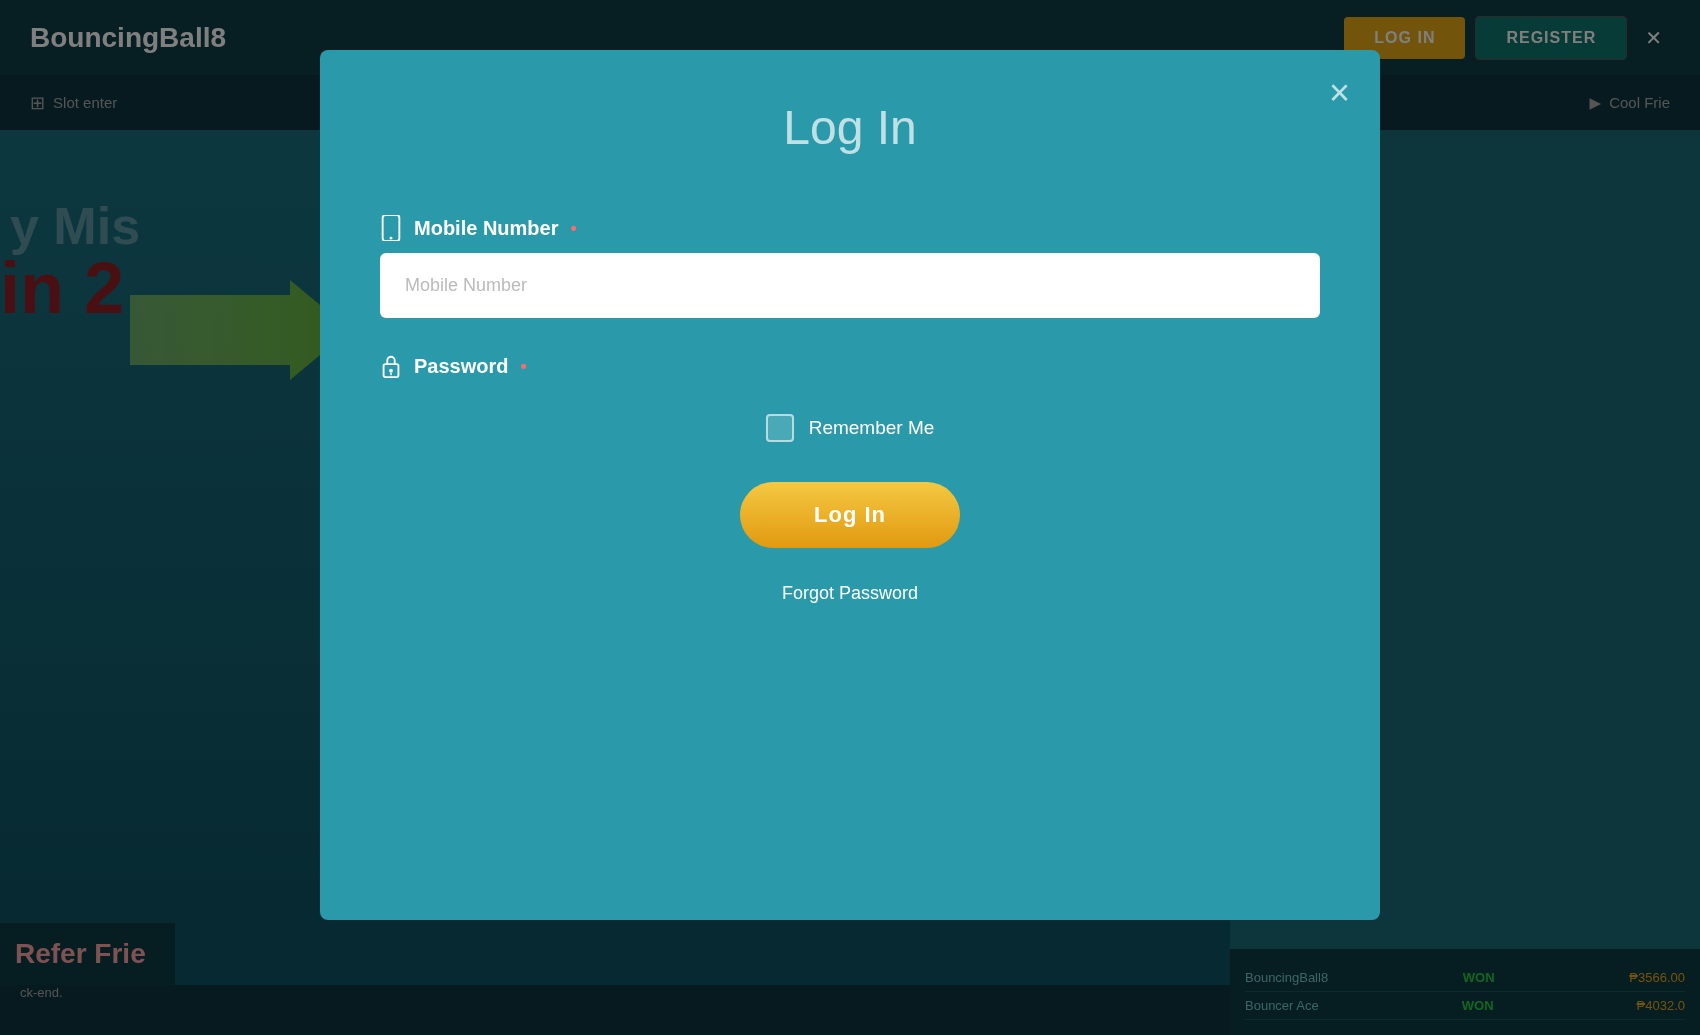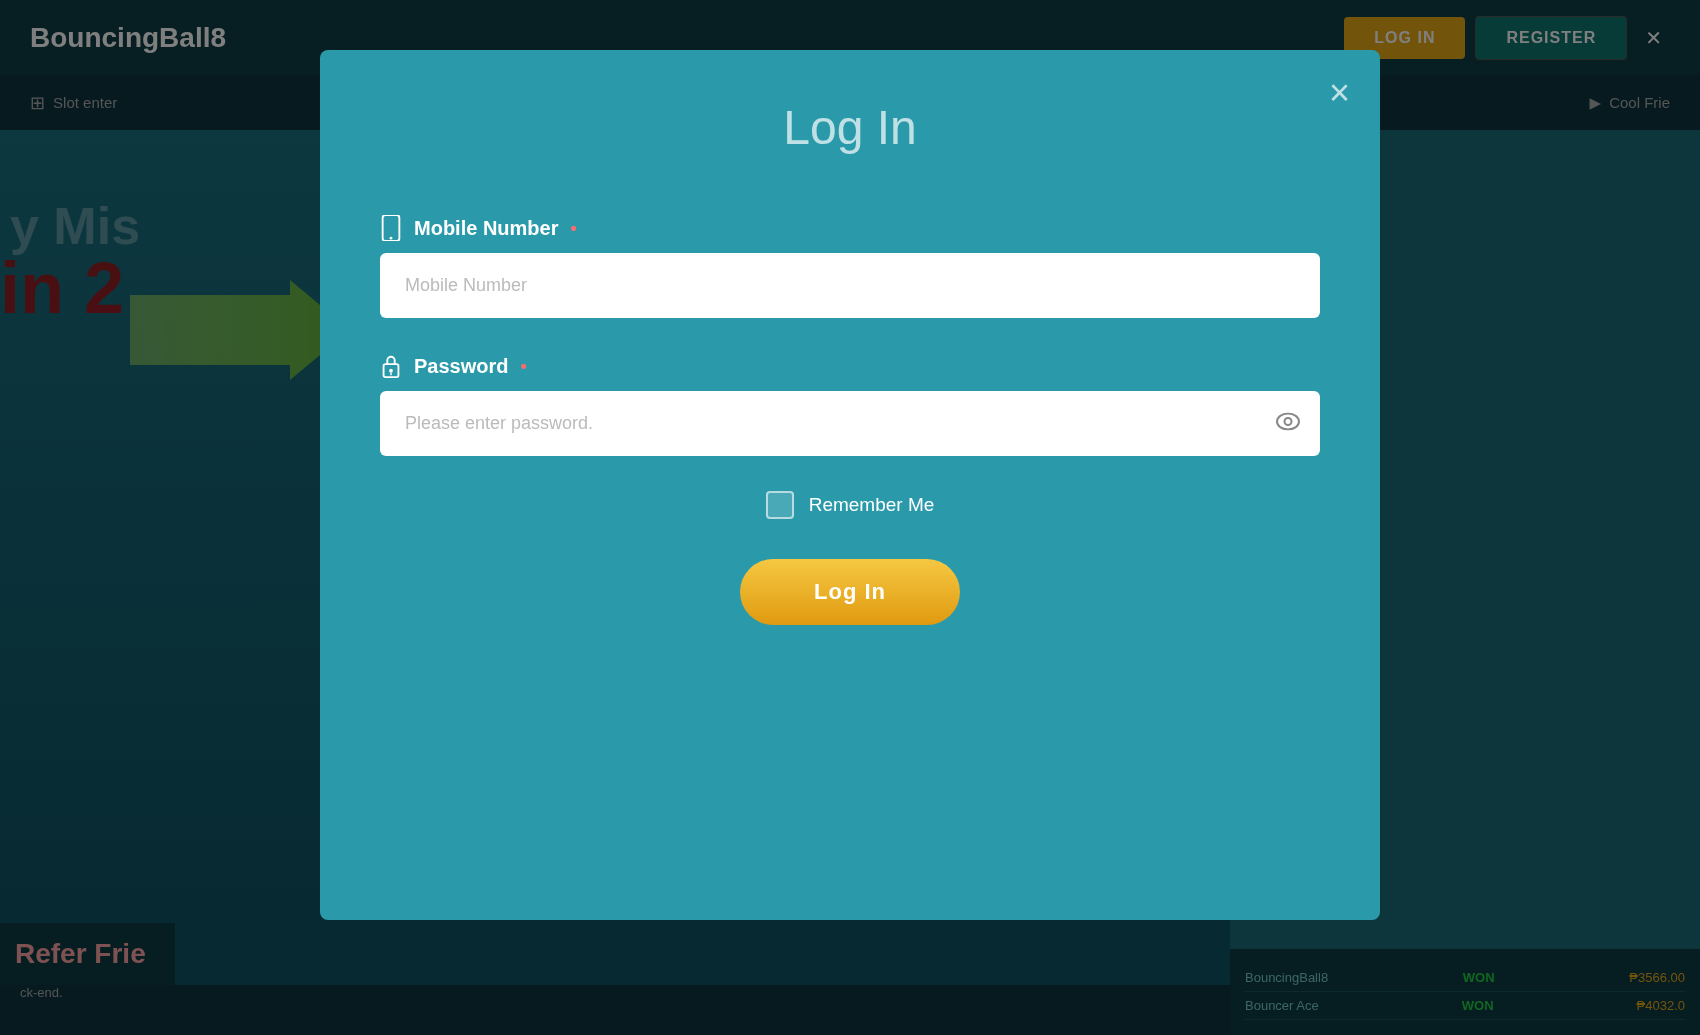--- a/index.html
+++ b/index.html
@@ -491,32 +491,24 @@
     <div class="field-label">
       <svg class="lock-icon-svg" viewBox="0 0 22 28" fill="none" xmlns="http://www.w3.org/2000/svg">
         <rect x="3" y="12" width="16" height="14" rx="2" ry="2" stroke="white" stroke-width="2" fill="none"></rect>
         <path d="M7 12V8a4 4 0 0 1 8 0v4" stroke="white" stroke-width="2" fill="none"></path>
         <circle cx="11" cy="19" r="2" fill="white"></circle>
         <line x1="11" y1="21" x2="11" y2="24" stroke="white" stroke-width="1.5"></line>
       </svg>
       <span>Password</span>
       <span class="required-dot">•</span>
     </div>
-    <div class="password-wrapper">
-      <input type="password" class="field-input" placeholder="Please enter password." style="">
-      <span class="eye-icon">
-        <svg width="24" height="18" viewBox="0 0 24 18" fill="none" xmlns="http://www.w3.org/2000/svg">
-          <ellipse cx="12" cy="9" rx="11" ry="8" stroke="#888" stroke-width="2" fill="none"></ellipse>
-          <circle cx="12" cy="9" r="3.5" stroke="#888" stroke-width="2" fill="none"></circle>
-        </svg>
-      </span>
-    </div>
   </div>
 
   <div class="remember-row">
     <input type="checkbox" class="remember-checkbox" style="">
     <label class="remember-label">Remember Me</label>
   </div>
 
   <button class="login-btn">Log In</button>
 
+  <div class="forgot-password">Forgot Password</div>
 
 </div>
 
 </body></html>

